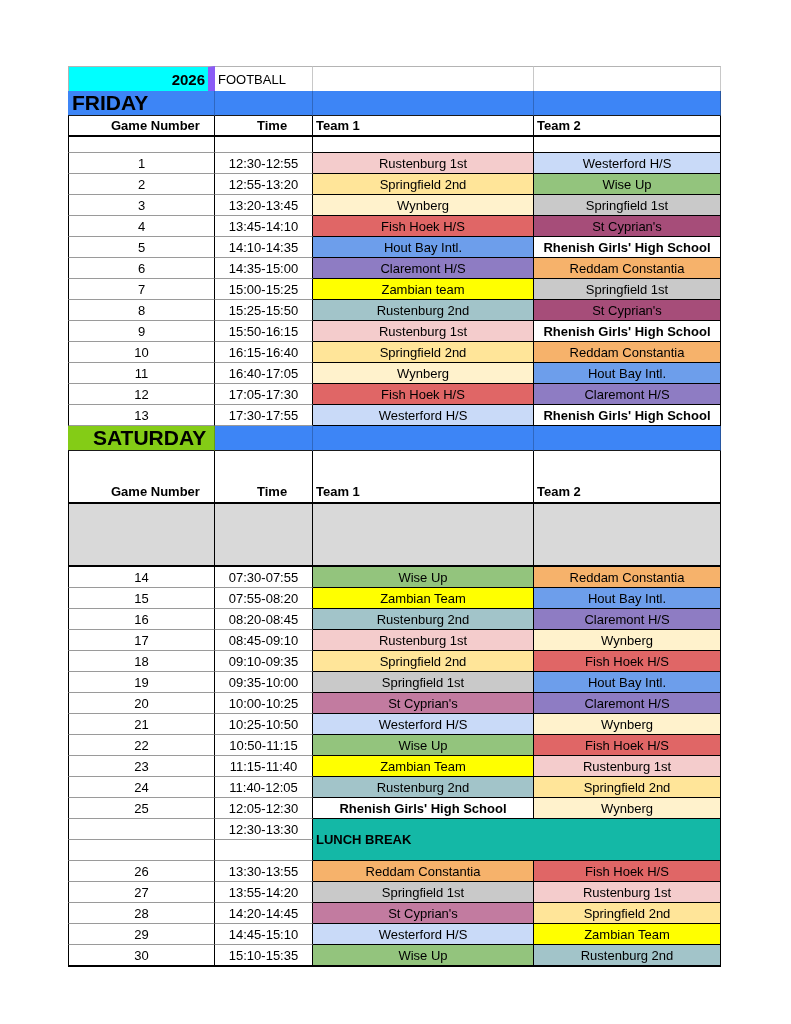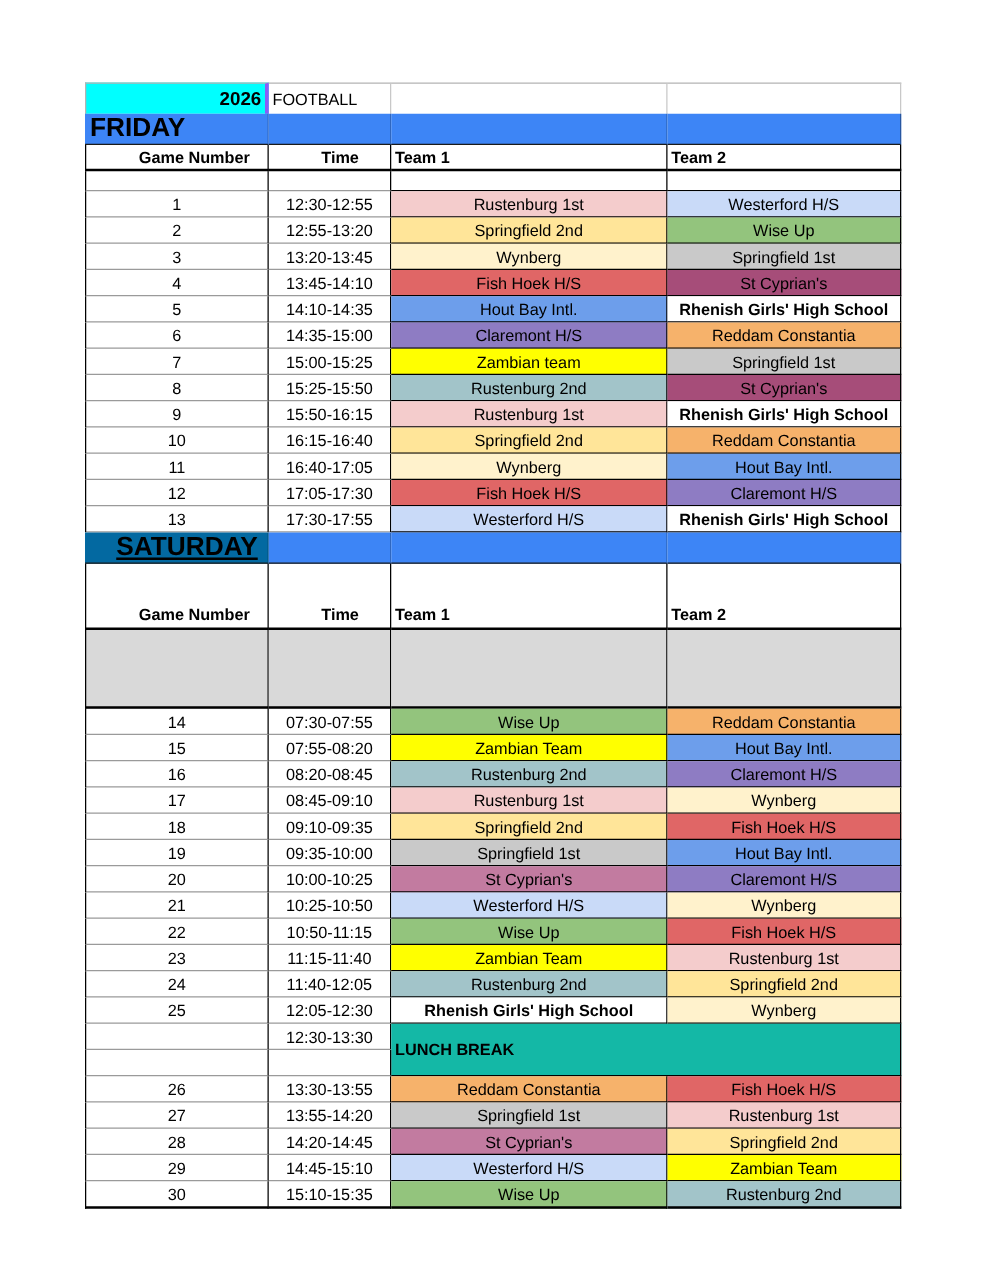--- a/index.html
+++ b/index.html
@@ -11,21 +11,21 @@
 
   
   .bb-g{border-bottom:1px solid #9a9a9a;}
   .bb-k{border-bottom:1px solid #000;}
   .bb-k2{border-bottom:2px solid #000;}
   .br-k{border-right:1px solid #000;}
   .bl-k{border-left:1px solid #000;}
 
   
   .r-title td{height:24px;border-top:1px solid #b4b4b4;}
-  .cell-year{font-weight:bold;font-size:15px;text-align:right;border-left:1px solid #b4b4b4;border-right:3px solid #8b5cf6;}
+  .cell-year{font-weight:bold;font-size:15px;text-align:right;border-left:1px solid #b4b4b4;border-right:7px solid #8b5cf6;}
   .cell-sport{text-align:left;border-right:1px solid #c8c8c8;}
   .cell-title-empty{border-right:1px solid #c8c8c8;}
 
   
   .r-day td{height:23px;border-bottom:1px solid #1a1a1a;border-right:1px solid rgba(0,0,0,0.22);}
   .r-day td:last-child{border-right:1px solid rgba(0,0,0,0.35);}
   .cell-day{font-weight:bold;font-size:21px;text-align:left;}
   .indent-sm{padding-left:4px;}
   .indent-lg{padding-left:25px;}
 
@@ -162,21 +162,21 @@
           <td class="cell-team br-k bb-k" style="background: rgb(142, 124, 195);">Claremont H/S</td>
         </tr>
         <tr class="r-data">
           <td class="cell-num bl-k br-k bb-g">13</td>
           <td class="cell-time br-k bb-g">17:30-17:55</td>
           <td class="cell-team br-k bb-k" style="background: rgb(201, 218, 248);">Westerford H/S</td>
           <td class="cell-team br-k bb-k bold" style="background: rgb(255, 255, 255);">Rhenish Girls' High School</td>
         </tr>
 
       <tr class="r-day">
-        <td class="cell-day indent-lg" style="background: #0369a1; text-decoration: underline;">SATURDAY</td>
+        <td class="cell-day indent-lg" style="background: #84cc16;">SATURDAY</td>
         <td style="background: rgb(61, 133, 246);"></td>
         <td style="background: rgb(61, 133, 246);"></td>
         <td style="background: rgb(61, 133, 246);"></td>
       </tr>
 
       <tr class="r-headsat">
         <td class="cell-head-center bl-k br-k bb-k2">Game Number</td>
         <td class="cell-head-center br-k bb-k2">Time</td>
         <td class="cell-head-left br-k bb-k2">Team 1</td>
         <td class="cell-head-left br-k bb-k2">Team 2</td>

